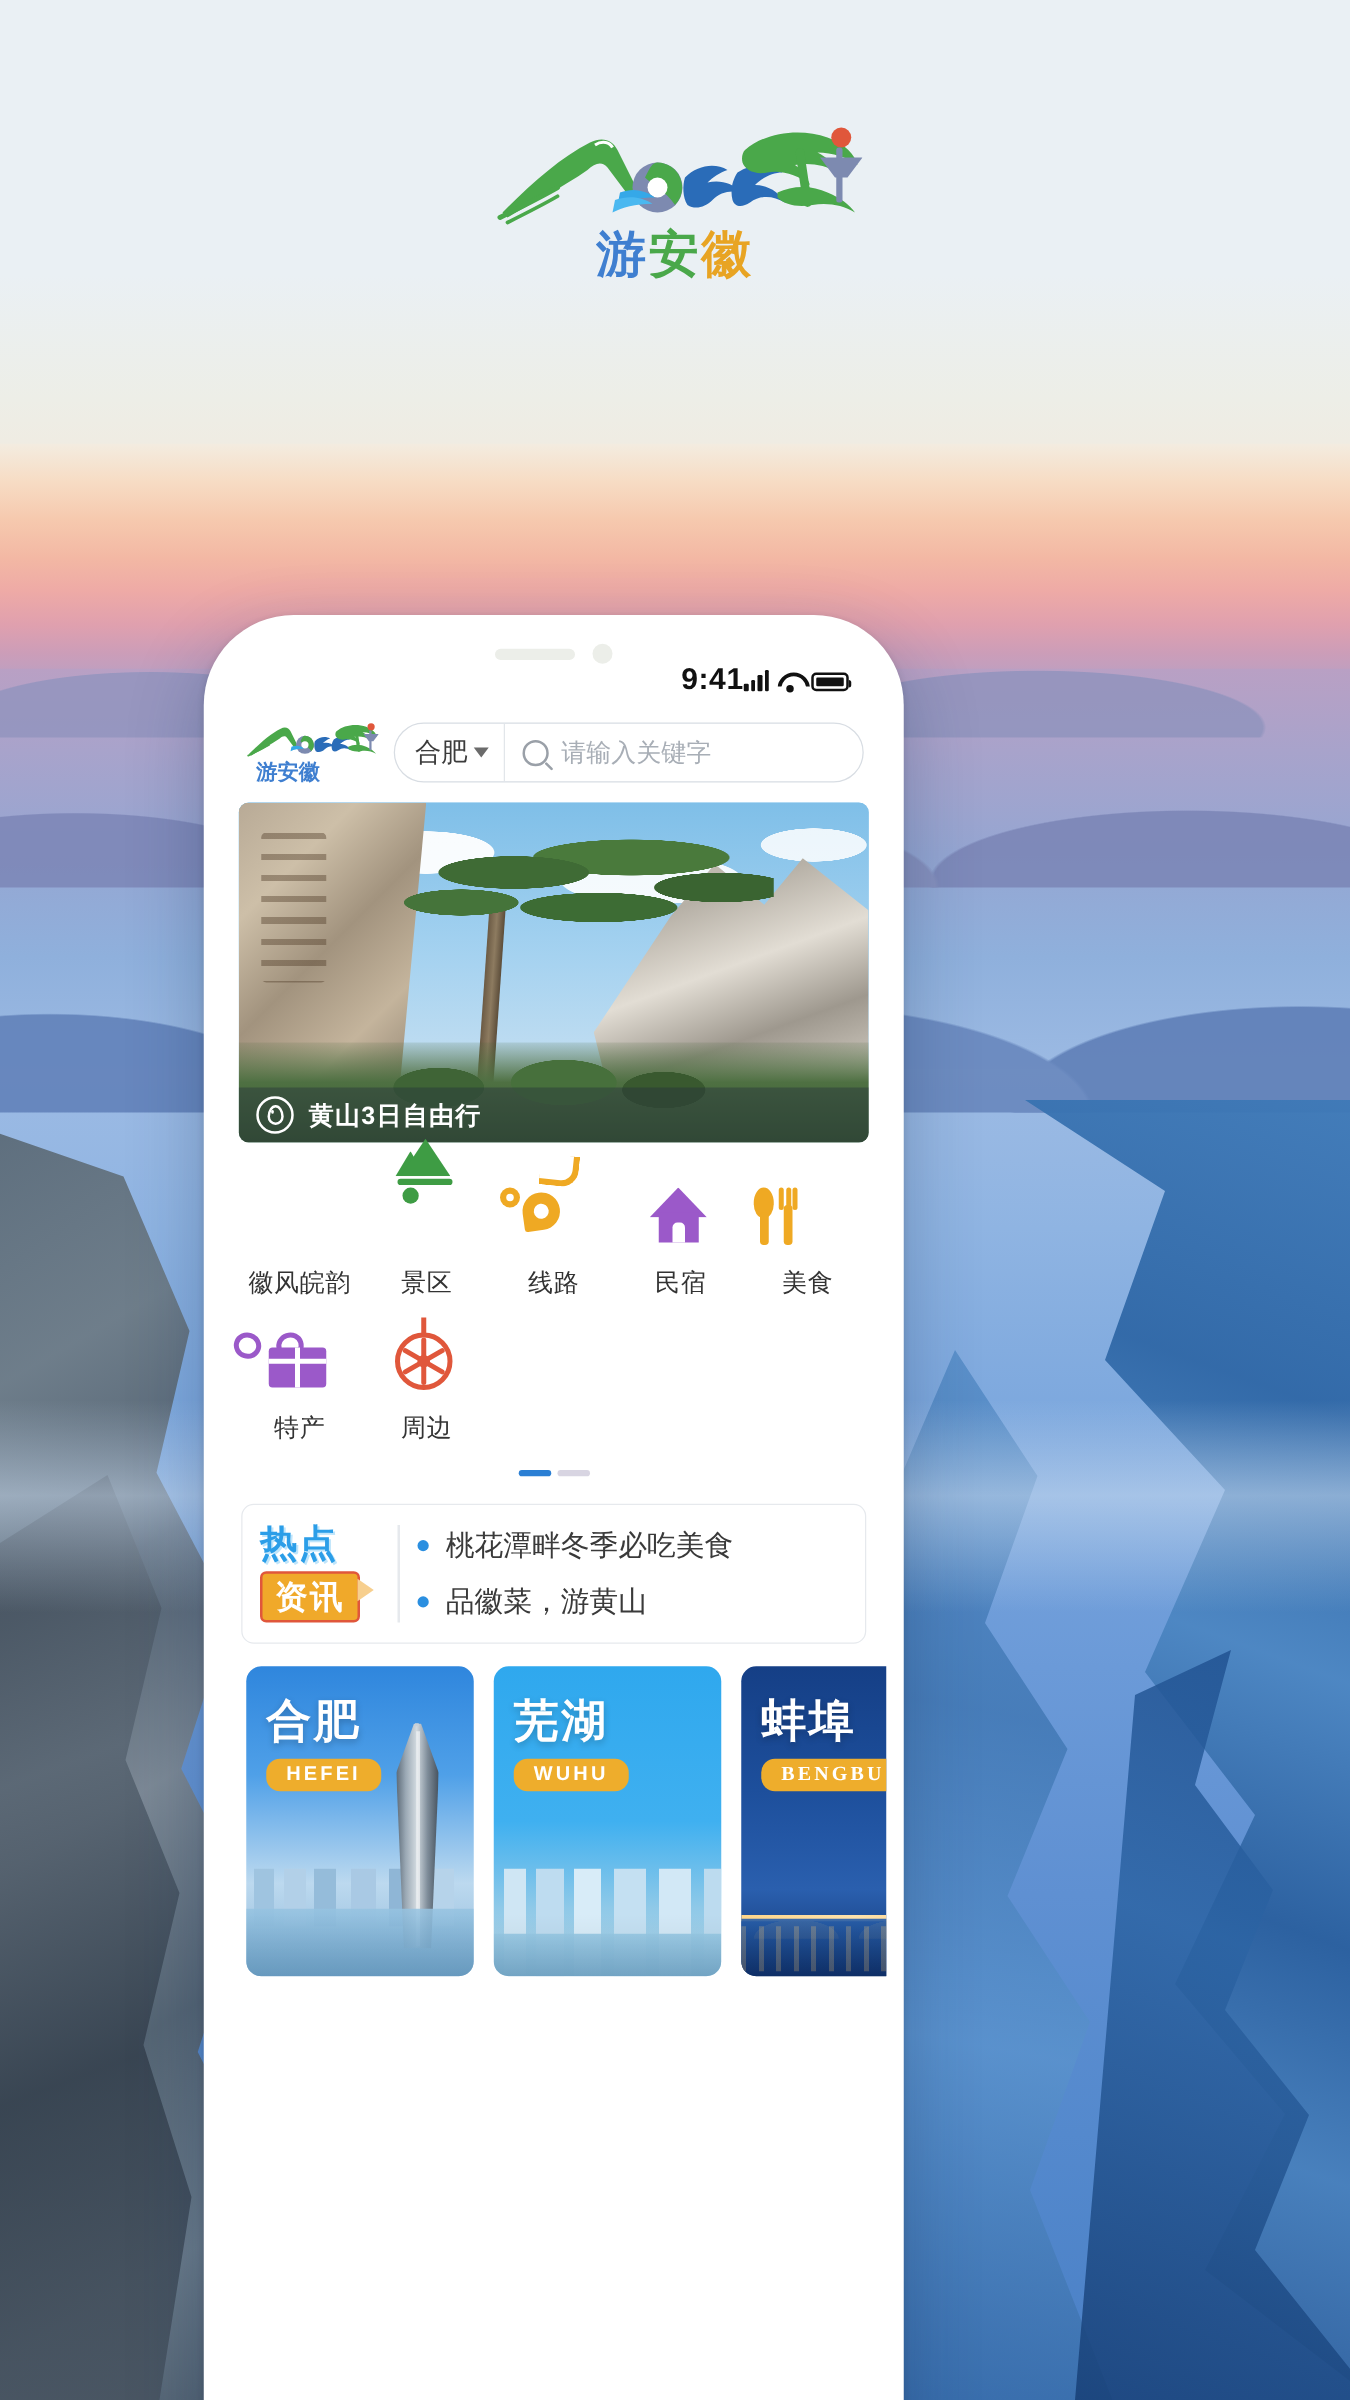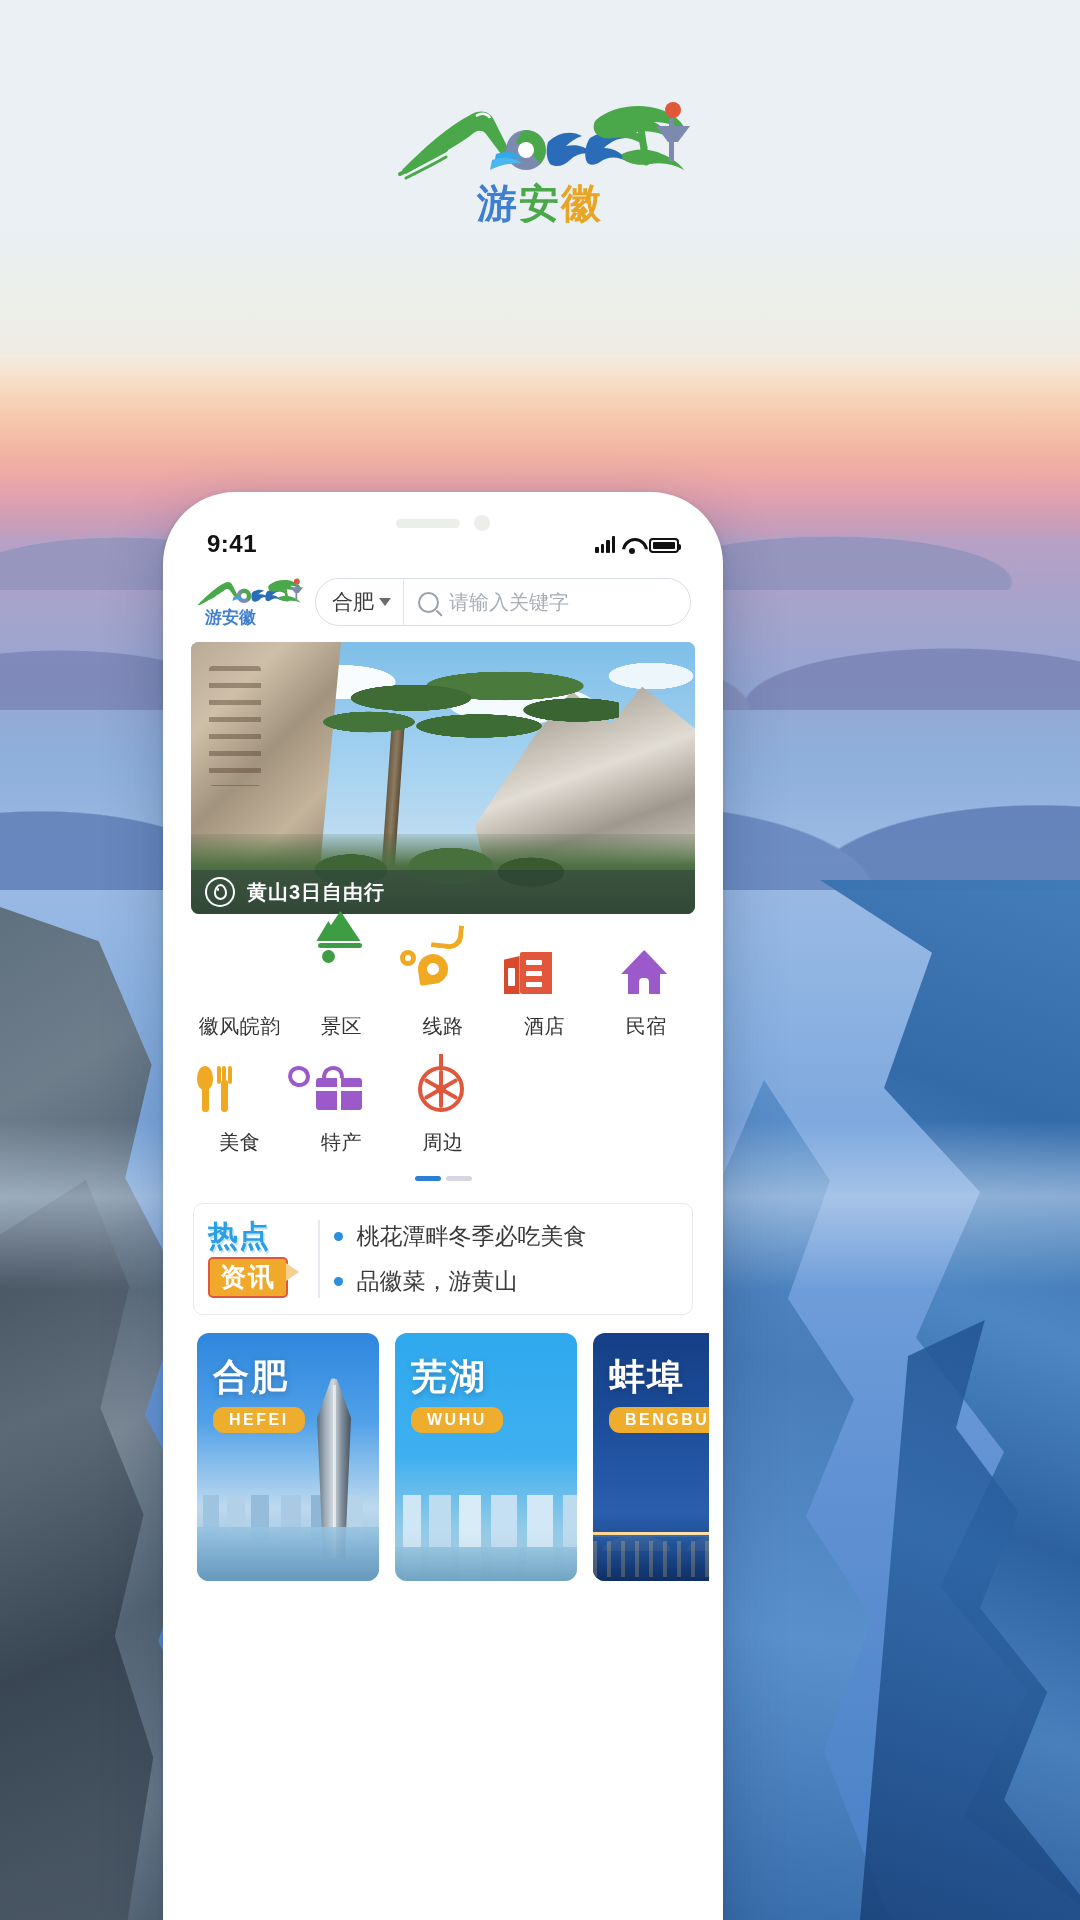--- a/index.html
+++ b/index.html
@@ -147,21 +147,21 @@
     position: absolute; left: 14px; top: 14px;
     width: 532px; height: 1456px;
     background: #ffffff;
     border-radius: 60px 60px 0 0;
     overflow: hidden;
   }
 
   
   .statusbar {
     position: relative; height: 62px; width: 532px;
-    display: flex; align-items: center; justify-content: space-between;
+    display: flex; align-items: center; justify-content: flex-end;
     padding: 0 30px; box-sizing: border-box;
   }
   .status-time {
     font-size: 24px; font-weight: bold; color: #111;
     margin-top: 14px; letter-spacing: .5px;
   }
   .notch {
     position: absolute; left: 50%; top: 0; transform: translateX(-50%);
     width: 210px; height: 34px;
     background: #fff;
@@ -564,21 +564,21 @@
     transform: rotate(45deg); display:inline-block;
   }
 
   .cards { display: flex; gap: 16px; padding: 18px 0 0 20px; }
   .card {
     width: 182px; height: 248px; border-radius: 12px; overflow: hidden;
     position: relative; flex: 0 0 auto;
   }
   .card.hefei { background: linear-gradient(180deg,#2f86dd 0%, #4fa0e8 35%, #bcd9ef 70%, #8fb8d8 100%); }
   .card.wuhu  { background: linear-gradient(180deg,#2fa8ee 0%, #3fb0f0 50%, #8fc9e8 78%, #b8d8ea 100%); }
-  .card.bengbu{ background: linear-gradient(180deg,#153f86 0%, #1d4f9c 40%, #2a5fae 72%, #12356f 100%); }
+  .card.bengbu{ background: linear-gradient(180deg,#153f86 0%, #1d4f9c 40%, #2a5fae 72%, #12356f 100%); font-family: Liberation Serif, serif; }
   .card-city {
     position: absolute; left: 16px; top: 20px;
     font-size: 36px; font-weight: bold; color: #fff; letter-spacing: 2px;
     text-shadow: 0 2px 6px rgba(0,0,0,.22);
   }
   .card-en {
     position: absolute; left: 16px; top: 74px;
     background: #eead2c; color: #fff; font-size: 16px; font-weight: bold;
     letter-spacing: 2.5px; padding: 4px 16px; border-radius: 11px;
   }
@@ -781,30 +781,20 @@
           <span class="glabel">景区</span>
         </div>
 
         <div class="grid-cell">
           <span class="gicon">
             <span class="ic-route"><span class="tail"></span><span class="big"></span><span class="sm"></span></span>
           </span>
           <span class="glabel">线路</span>
         </div>
 
-        <div class="grid-cell">
-          <span class="gicon">
-            <span class="ic-hotel"><span class="side"></span><span class="body">
-                  <i></i>
-                  <i></i>
-                  <i></i>
-                </span></span>
-          </span>
-          <span class="glabel">酒店</span>
-        </div>
 
         <div class="grid-cell">
           <span class="gicon">
             <span class="ic-house"><span class="roof"></span><span class="wall"></span><span class="door"></span></span>
           </span>
           <span class="glabel">民宿</span>
         </div>
 
         <div class="grid-cell">
           <span class="gicon">

